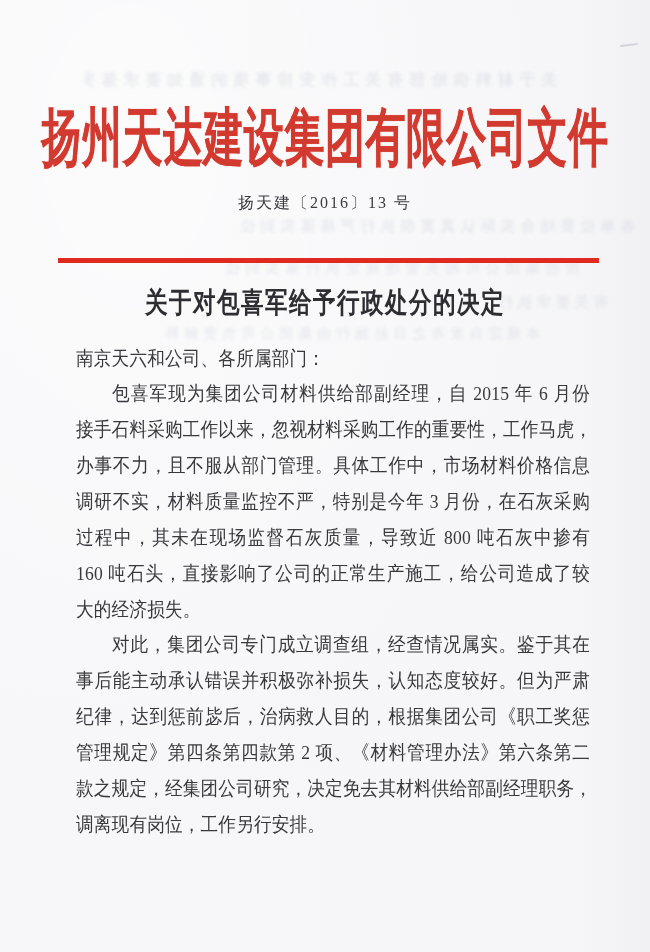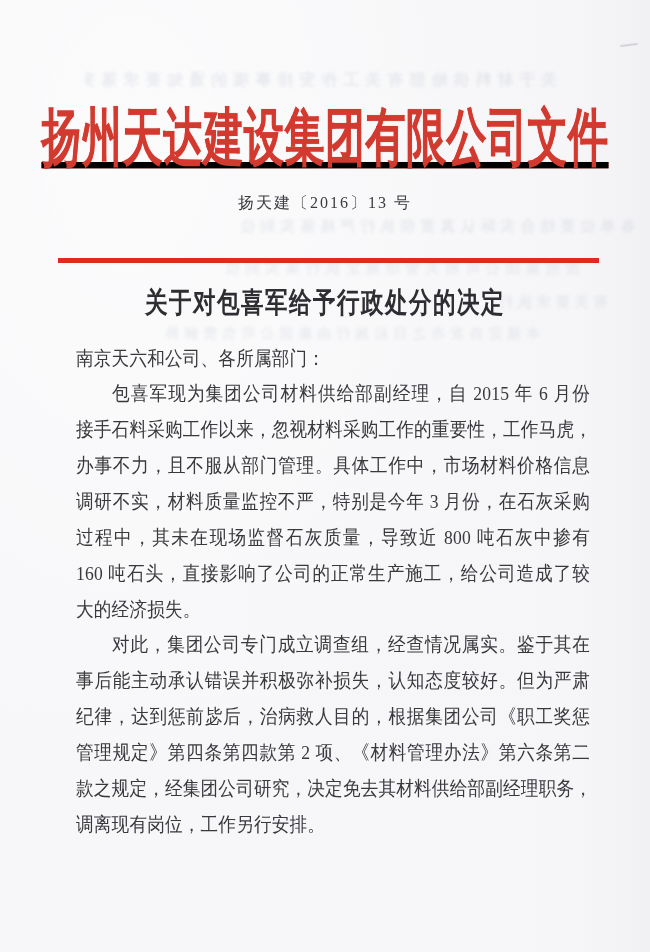--- a/index.html
+++ b/index.html
@@ -40,21 +40,21 @@
     width: 18px; height: 2px;
     background: #b9bcc4;
     opacity: 0.55;
     transform: rotate(-8deg);
     border-radius: 2px;
   }
 
   .org-title {
     position: absolute;
     top: 100px; left: 0; width: 650px; height: 74px;
-    display: flex; align-items: center; justify-content: center; text-decoration: underline;
+    display: flex; align-items: center; justify-content: center;
   }
   .org-title span {
     display: inline-block;
     font-size: 40px;
     font-weight: bold;
     letter-spacing: 0.5px;
     color: #d23a2f;
     transform: scaleY(1.58);
     text-shadow: 0 0 0.6px #d23a2f;
     white-space: nowrap;

